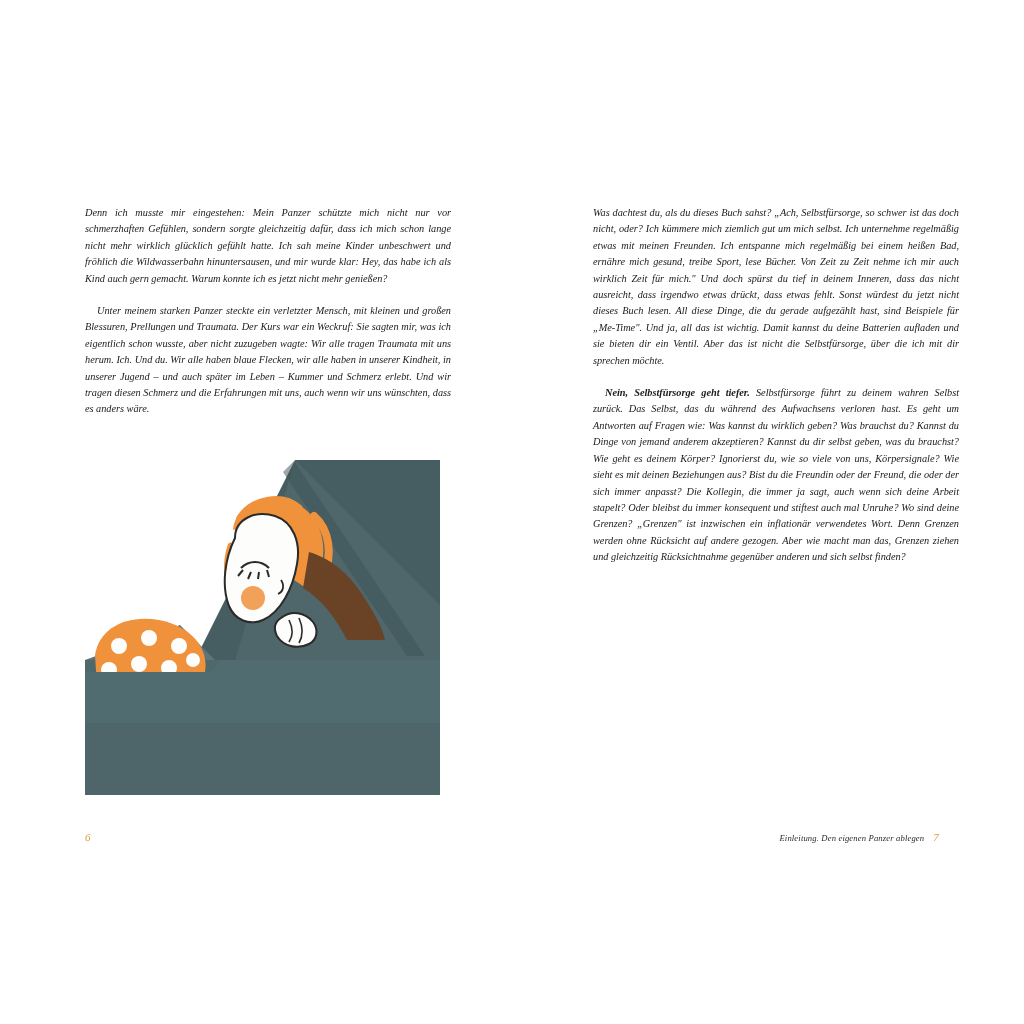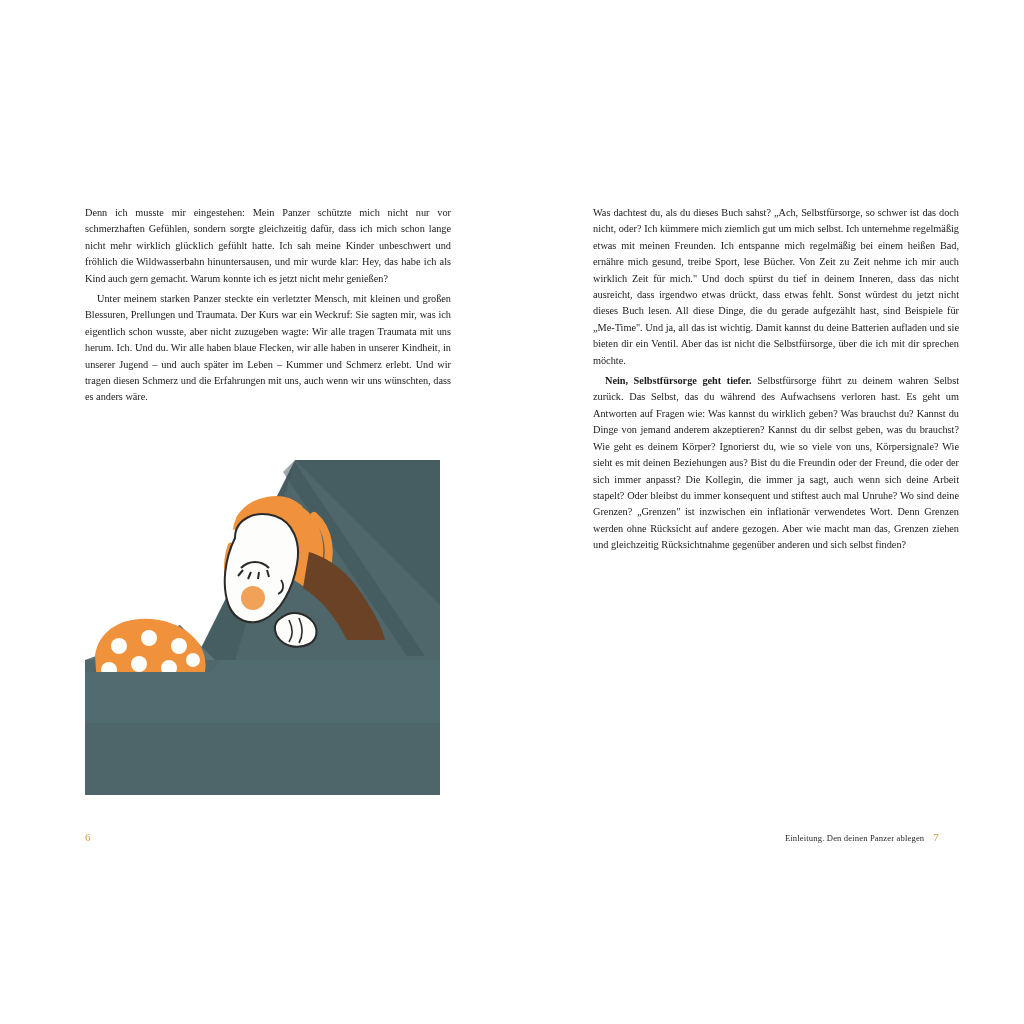--- a/index.html
+++ b/index.html
@@ -13,20 +13,21 @@
     font-family: "Liberation Serif", serif;
     color: #1a1a1a;
     overflow: hidden;
   }
   .spread {
     position: absolute;
     top: 0; left: 0;
     width: 1024px;
     height: 1024px;
     background: #ffffff;
+    font-style: italic;
   }
   .page {
     position: absolute;
     top: 205px;
     width: 366px;
   }
   .page-left { left: 85px; }
   .page-right { left: 593px; }
 
   .col-text p {
@@ -35,21 +36,21 @@
     line-height: 16.4px;
     text-align: justify;
     text-justify: inter-word;
     letter-spacing: -0.02px;
     hyphens: auto;
   }
   .col-text p.indent {
     text-indent: 12px;
   }
   .col-text p + p {
-    margin-top: 4px;
+    margin-top: 16px;
   }
   .bold-lead {
     font-weight: bold;
   }
 
   .illustration {
     position: absolute;
     left: 85px;
     top: 460px;
     width: 355px;
@@ -159,16 +160,16 @@
   </div>
 
   <div class="page page-right">
     <div class="col-text">
       <p>Was dachtest du, als du dieses Buch sahst? „Ach, Selbstfürsorge, so schwer ist das doch nicht, oder? Ich kümmere mich ziemlich gut um mich selbst. Ich unternehme regelmäßig etwas mit meinen Freunden. Ich entspanne mich regelmäßig bei einem heißen Bad, ernähre mich gesund, treibe Sport, lese Bücher. Von Zeit zu Zeit nehme ich mir auch wirklich Zeit für mich." Und doch spürst du tief in deinem Inneren, dass das nicht ausreicht, dass irgendwo etwas drückt, dass etwas fehlt. Sonst würdest du jetzt nicht dieses Buch lesen. All diese Dinge, die du gerade aufgezählt hast, sind Beispiele für „Me-Time". Und ja, all das ist wichtig. Damit kannst du deine Batterien aufladen und sie bieten dir ein Ventil. Aber das ist nicht die Selbstfürsorge, über die ich mit dir sprechen möchte.</p>
       <p class="indent"><span class="bold-lead">Nein, Selbstfürsorge geht tiefer.</span><span> Selbstfürsorge führt zu deinem wahren Selbst zurück. Das Selbst, das du während des Aufwachsens verloren hast. Es geht um Antworten auf Fragen wie: Was kannst du wirklich geben? Was brauchst du? Kannst du Dinge von jemand anderem akzeptieren? Kannst du dir selbst geben, was du brauchst? Wie geht es deinem Körper? Ignorierst du, wie so viele von uns, Körpersignale? Wie sieht es mit deinen Beziehungen aus? Bist du die Freundin oder der Freund, die oder der sich immer anpasst? Die Kollegin, die immer ja sagt, auch wenn sich deine Arbeit stapelt? Oder bleibst du immer konsequent und stiftest auch mal Unruhe? Wo sind deine Grenzen? „Grenzen" ist inzwischen ein inflationär verwendetes Wort. Denn Grenzen werden ohne Rücksicht auf andere gezogen. Aber wie macht man das, Grenzen ziehen und gleichzeitig Rücksichtnahme gegenüber anderen und sich selbst finden?</span></p>
     </div>
   </div>
 
   <div class="footer-right">
-    <span class="running-head">Einleitung. Den deinen Panzer ablegen</span><span class="folio">7</span>
+    <span class="running-head">Einleitung. Den eigenen Panzer ablegen</span><span class="folio">7</span>
   </div>
 
 </div>
 
 </body></html>

